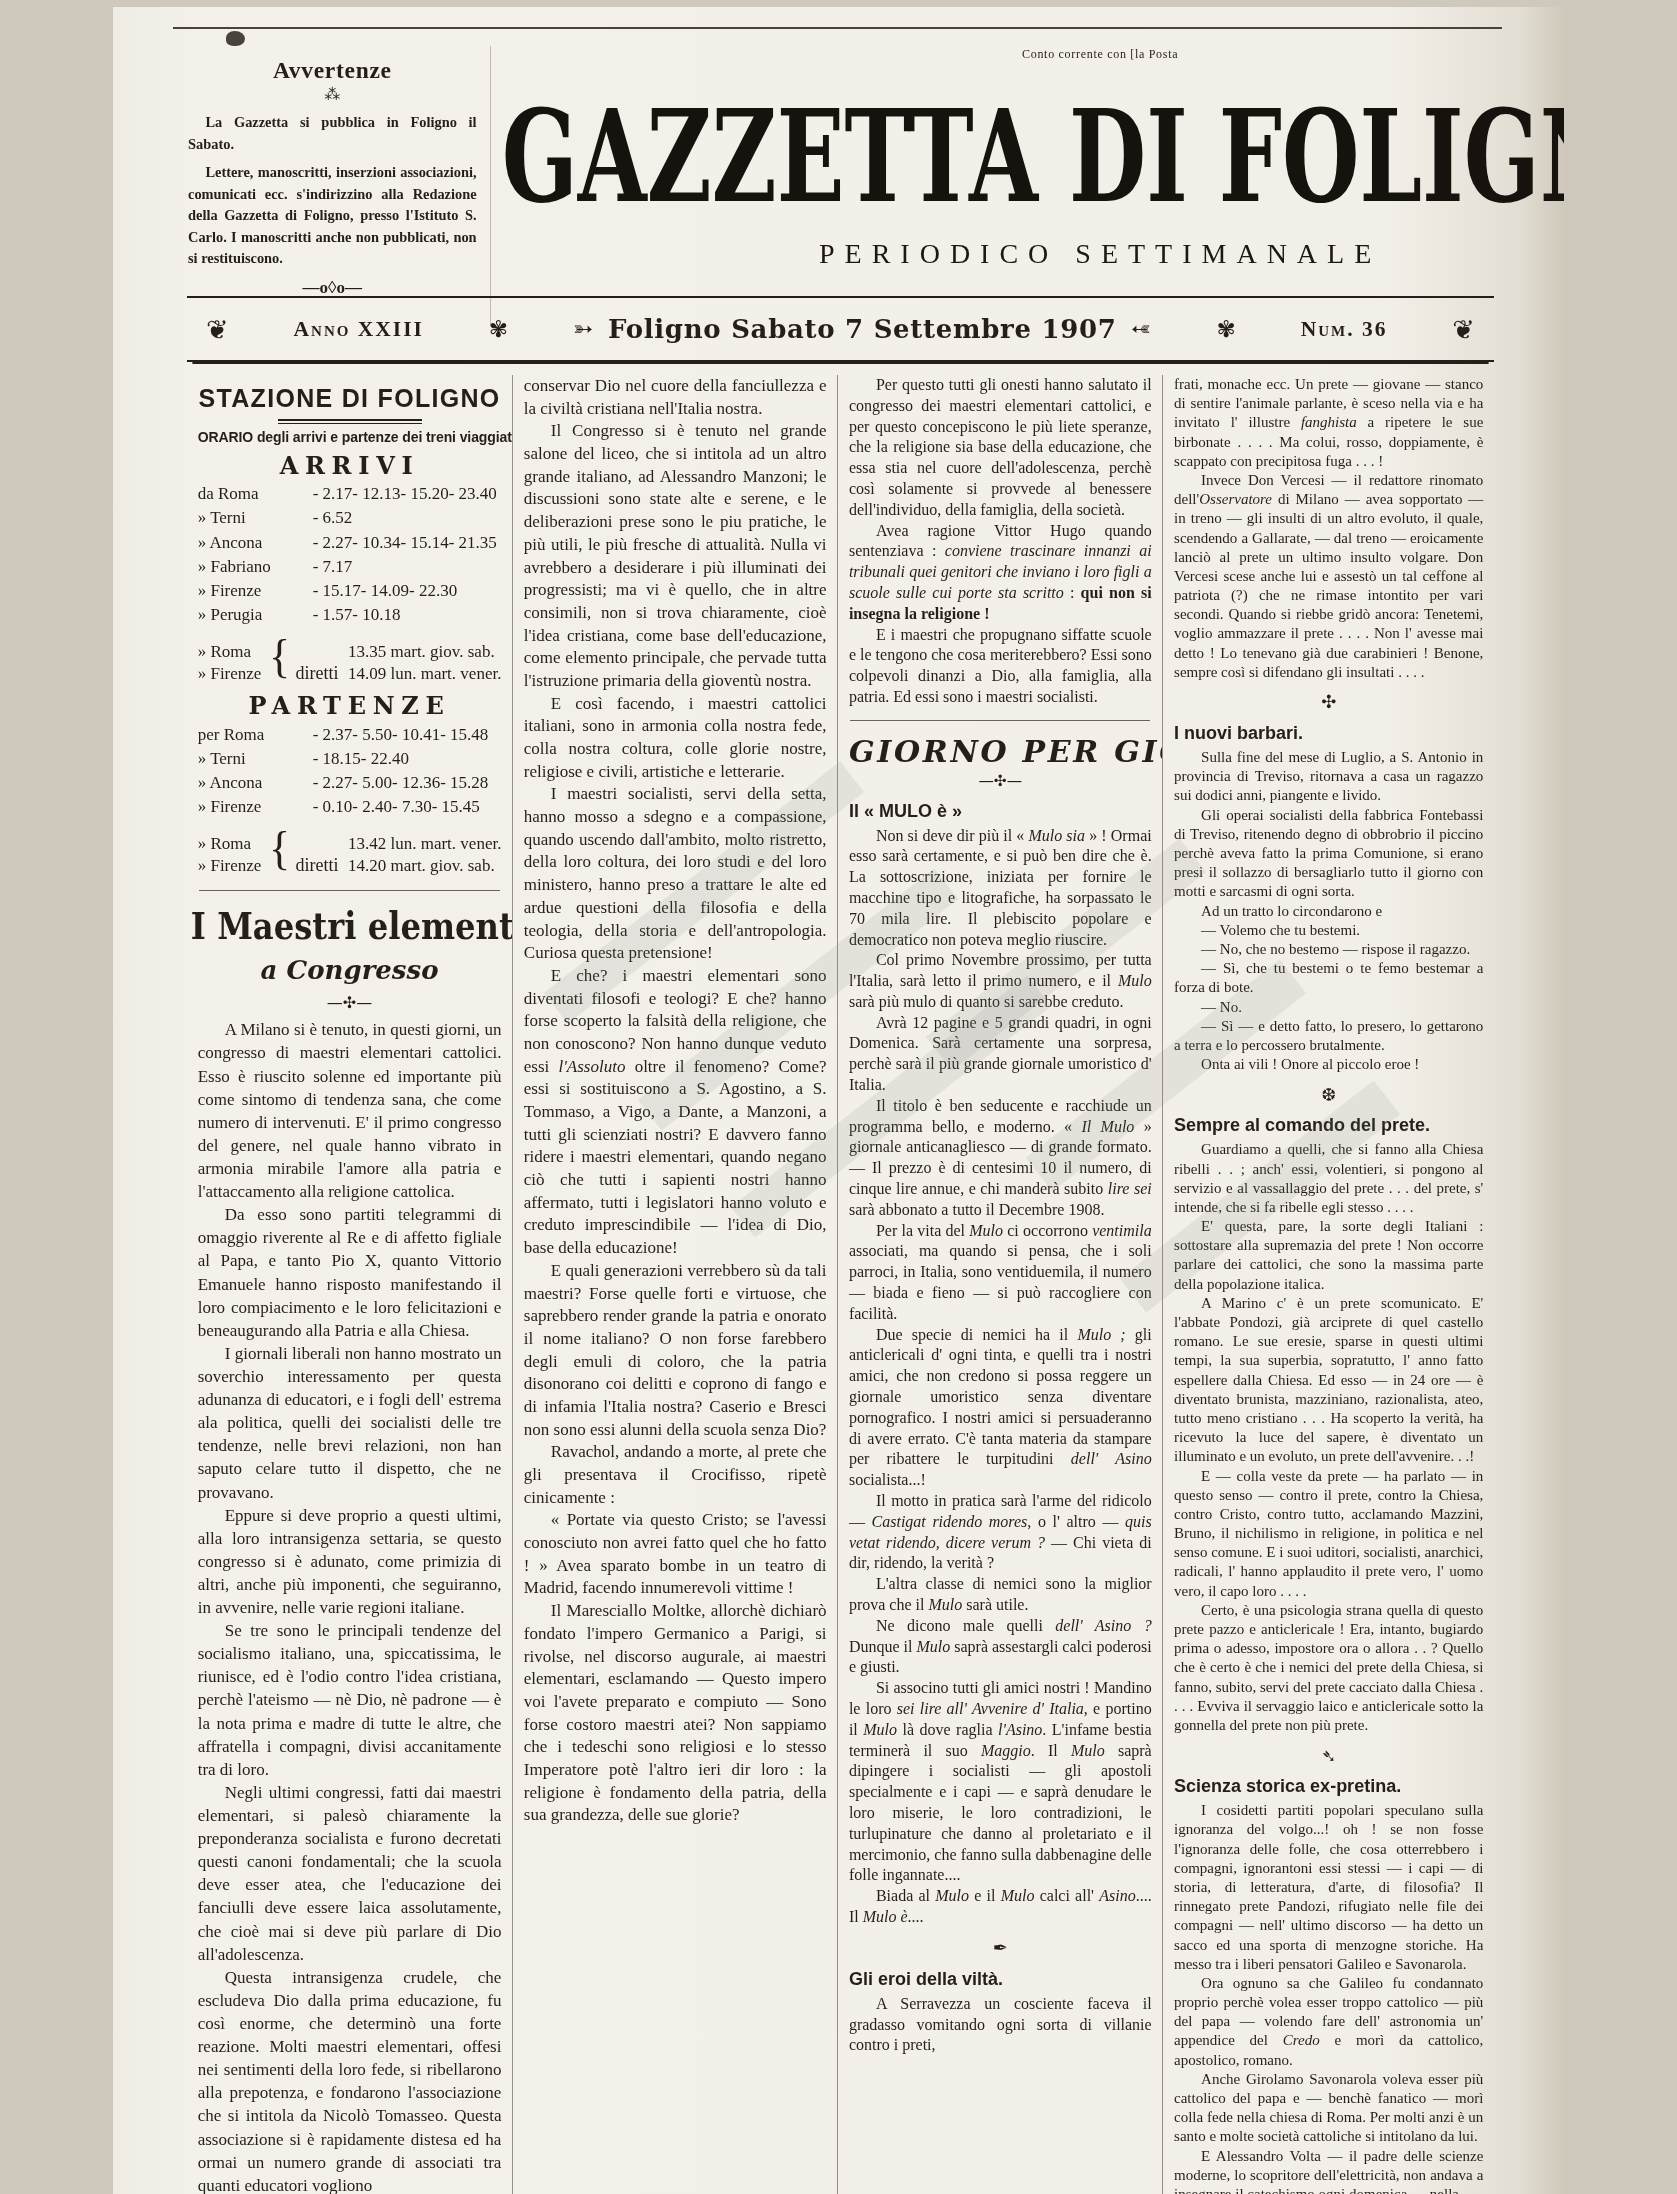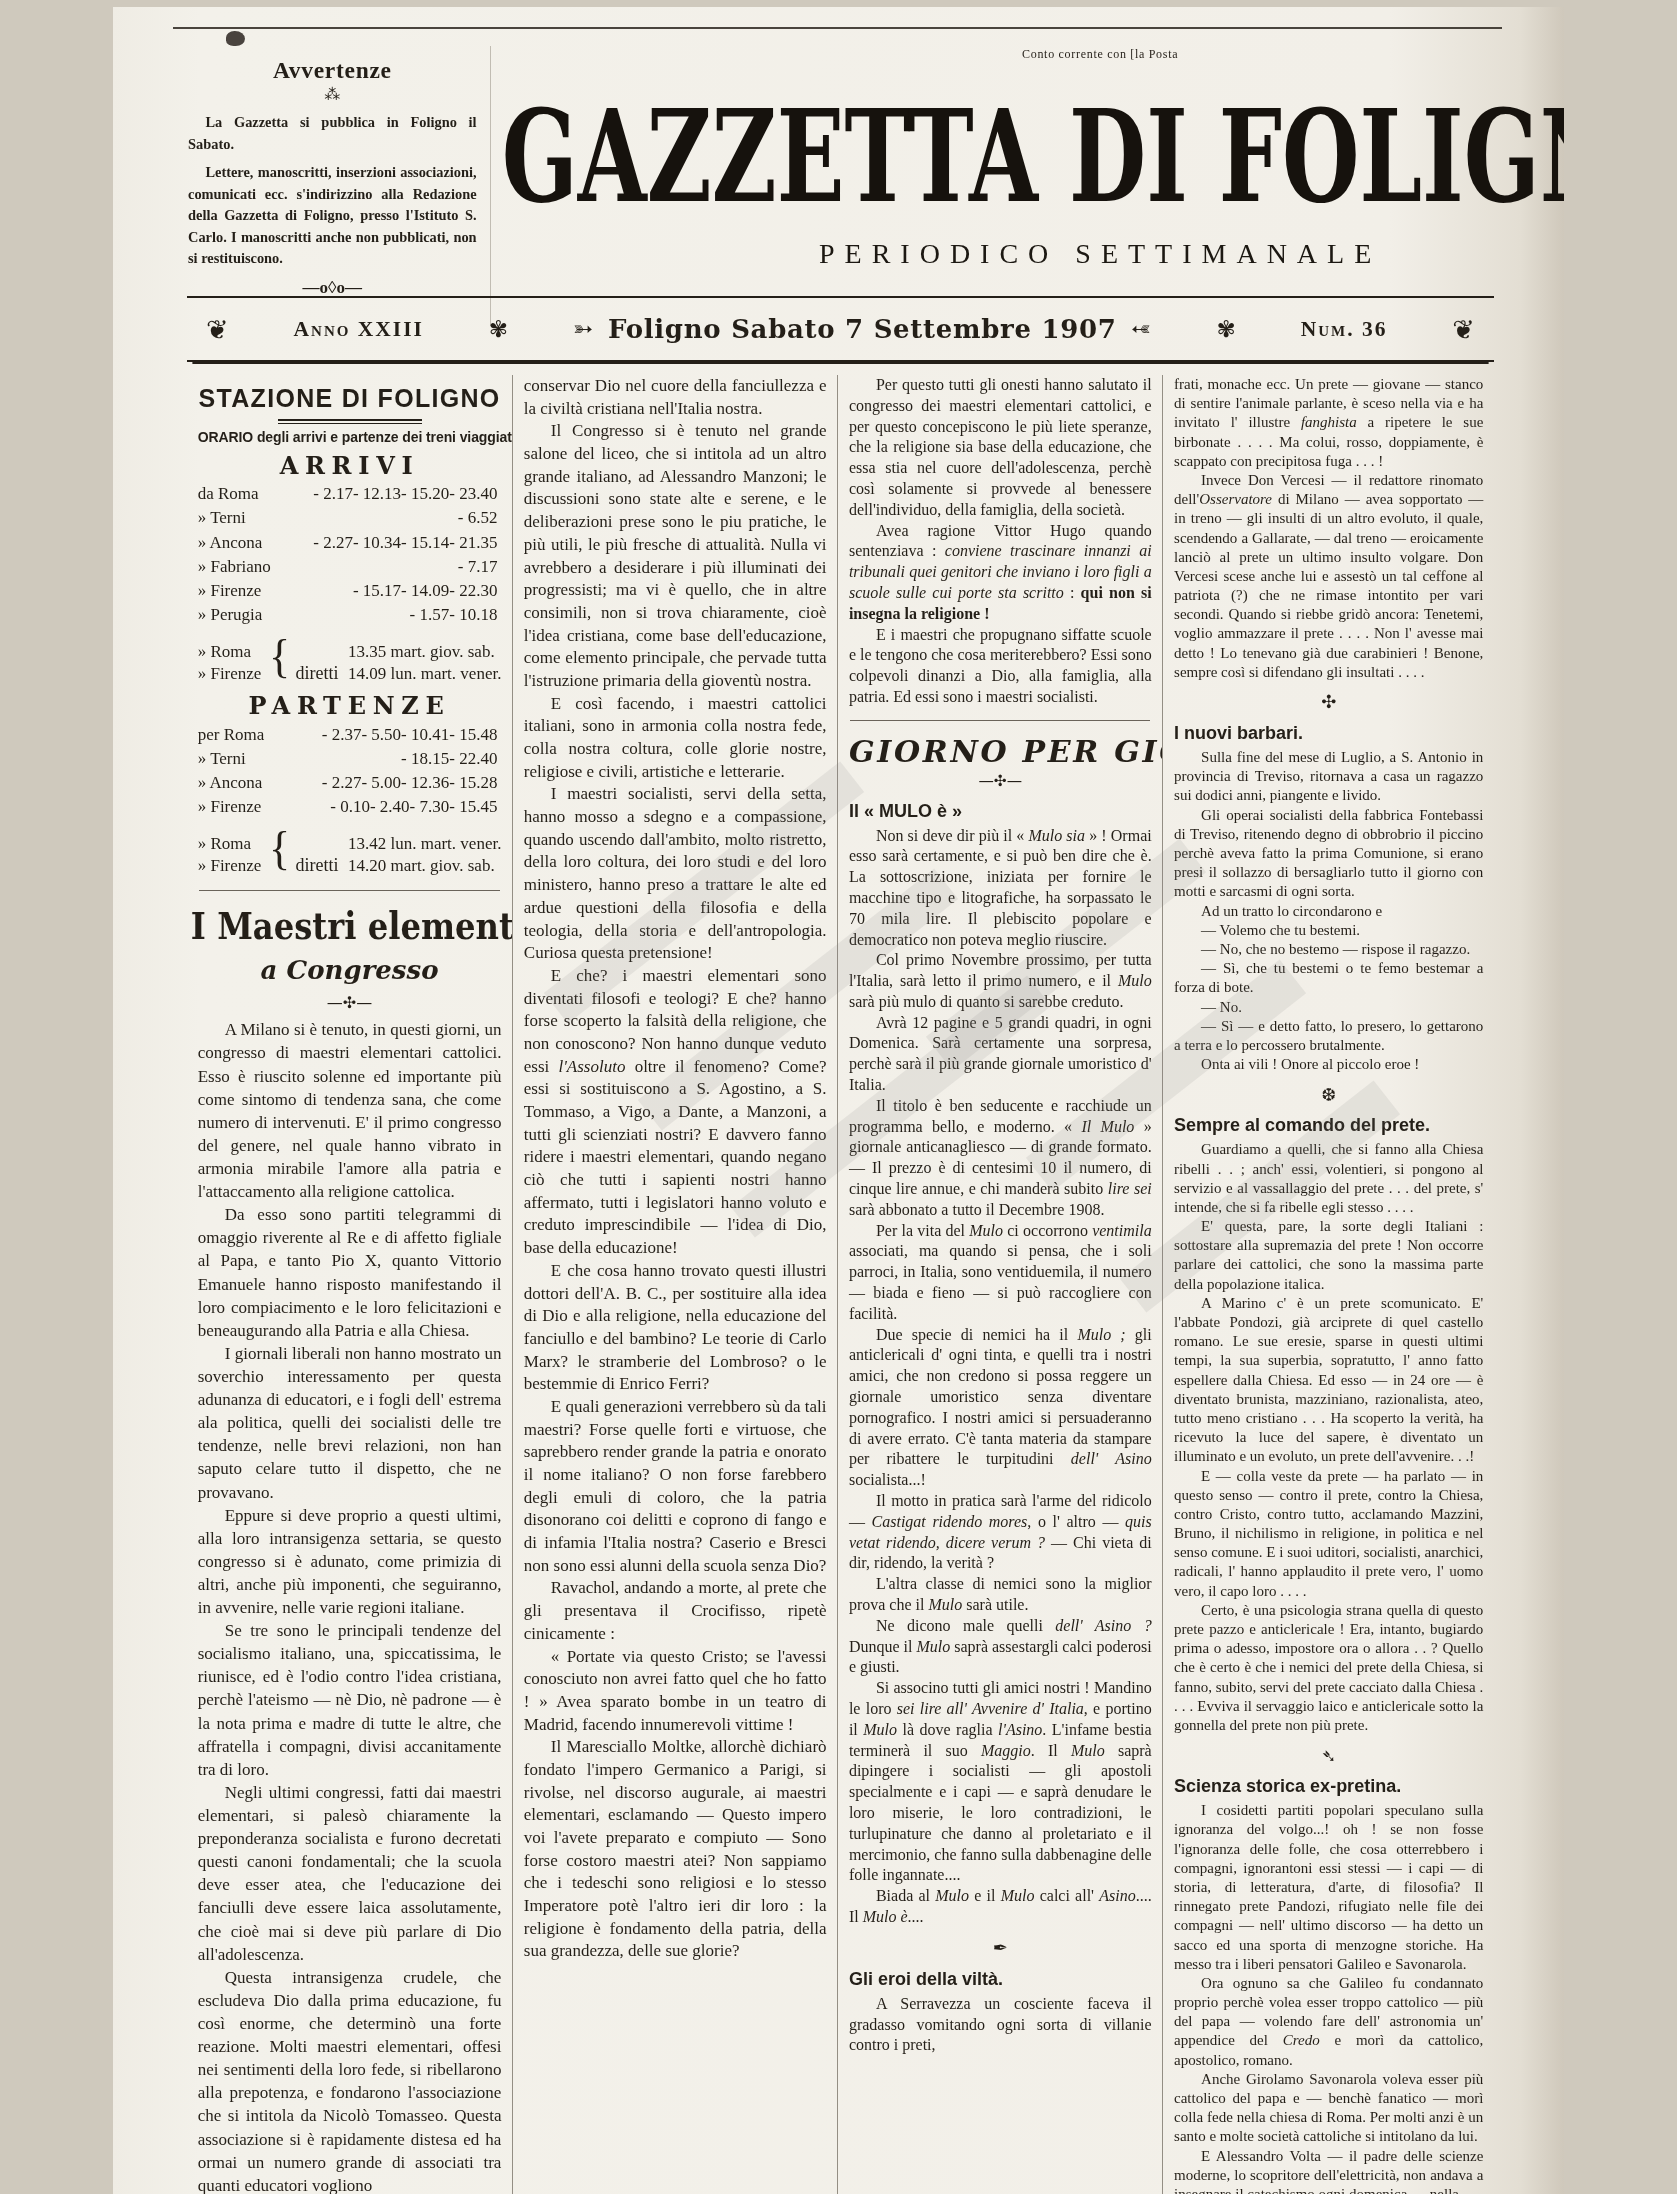--- a/index.html
+++ b/index.html
@@ -72,21 +72,21 @@
 
   
   .station{text-align:center;padding-top:9.4px;margin-bottom:4px;}
   .st-title{font-family:"Liberation Sans",sans-serif;font-weight:bold;font-size:25px;letter-spacing:1.3px;}
   .st-rule{width:144px;margin:5.4px auto 4px;height:2px;border-top:2px solid #241f18;border-bottom:0.7px solid #241f18;}
   .st-orario{font-family:"Liberation Sans",sans-serif;font-weight:bold;font-size:14px;letter-spacing:-0.1px;
              white-space:nowrap;margin:5.4px 0 2.7px;}
   .st-h{font-size:24px;font-weight:bold;letter-spacing:6.7px;margin:5.4px 0 2.7px;font-family:"DejaVu Serif",serif;}
   .st-row{display:flex;font-size:17px;line-height:1.42;text-align:left;}
   .st-row .lbl{width:115px;white-space:nowrap;}
-  .st-row .times{flex:1;display:flex;justify-content:flex-end;padding-right:4px;}
+  .st-row .times{flex:1;display:flex;justify-content:flex-start;padding-right:4px;}
   .st-group{display:flex;align-items:flex-end;text-align:left;font-size:17px;line-height:1.3;margin:1.3px 0;}
   .g-lbls{width:101px;}
   .g-brace{font-size:44px;font-weight:400;margin:0 2.7px 0 0;transform:scaleY(1.05);}
   .g-word{font-size:18px;margin:0 9.4px 0 2.7px;}
   .g-line{white-space:nowrap;}
 
   
   .wm{position:absolute;background:rgba(125,125,125,.12);pointer-events:none;transform:rotate(-38deg);}
   .wm.b1{left:403px;top:866px;width:376px;height:39px;}
   .wm.b2{left:497px;top:973px;width:376px;height:39px;}
@@ -268,21 +268,20 @@
         <p>Se tre sono le principali tendenze del socialismo italiano, una, spiccatissima, le riunisce, ed è l'odio contro l'idea cristiana, perchè l'ateismo — nè Dio, nè padrone — è la nota prima e madre di tutte le altre, che affratella i compagni, divisi accanitamente tra di loro.</p>
         <p>Negli ultimi congressi, fatti dai maestri elementari, si palesò chiaramente la preponderanza socialista e furono decretati questi canoni fondamentali; che la scuola deve esser atea, che l'educazione dei fanciulli deve essere laica assolutamente, che cioè mai si deve più parlare di Dio all'adolescenza.</p>
         <p>Questa intransigenza crudele, che escludeva Dio dalla prima educazione, fu così enorme, che determinò una forte reazione. Molti maestri elementari, offesi nei sentimenti della loro fede, si ribellarono alla prepotenza, e fondarono l'associazione che si intitola da Nicolò Tomasseo. Questa associazione si è rapidamente distesa ed ha ormai un numero grande di associati tra quanti educatori vogliono</p>
       </section>
       <section class="col col2">
         <p class="noind">conservar Dio nel cuore della fanciullezza e la civiltà cristiana nell'Italia nostra.</p>
         <p>Il Congresso si è tenuto nel grande salone del liceo, che si intitola ad un altro grande italiano, ad Alessandro Manzoni; le discussioni sono state alte e serene, e le deliberazioni prese sono le piu pratiche, le più utili, le più fresche di attualità. Nulla vi avrebbero a desiderare i più illuminati dei progressisti; ma vi è quello, che in altre consimili, non si trova chiaramente, cioè l'idea cristiana, come base dell'educazione, come elemento principale, che pervade tutta l'istruzione primaria della gioventù nostra.</p>
         <p>E così facendo, i maestri cattolici italiani, sono in armonia colla nostra fede, colla nostra coltura, colle glorie nostre, religiose e civili, artistiche e letterarie.</p>
         <p>I maestri socialisti, servi della setta, hanno mosso a sdegno e a compassione, quando uscendo dall'ambito, molto ristretto, della loro coltura, dei loro studi e del loro ministero, hanno preso a trattare le alte ed ardue questioni della filosofia e della teologia, della storia e dell'antropologia. Curiosa questa pretensione!</p>
         <p><span>E che? i maestri elementari sono diventati filosofi e teologi? E che? hanno forse scoperto la falsità della religione, che non conoscono? Non hanno dunque veduto essi </span><em>l'Assoluto</em><span> oltre il fenomeno? Come? essi si sostituiscono a S. Agostino, a S. Tommaso, a Vigo, a Dante, a Manzoni, a tutti gli scienziati nostri? E davvero fanno ridere i maestri elementari, quando negano ciò che tutti i sapienti nostri hanno affermato, tutti i legislatori hanno voluto e creduto imprescindibile — l'idea di Dio, base della educazione!</span></p>
-        <p>E che cosa hanno trovato questi illustri dottori dell'A. B. C., per sostituire alla idea di Dio e alla religione, nella educazione del fanciullo e del bambino? Le teorie di Carlo Marx? le stramberie del Lombroso? o le bestemmie di Enrico Ferri?</p>
         <p>E quali generazioni verrebbero sù da tali maestri? Forse quelle forti e virtuose, che saprebbero render grande la patria e onorato il nome italiano? O non forse farebbero degli emuli di coloro, che la patria disonorano coi delitti e coprono di fango e di infamia l'Italia nostra? Caserio e Bresci non sono essi alunni della scuola senza Dio?</p>
         <p>Ravachol, andando a morte, al prete che gli presentava il Crocifisso, ripetè cinicamente :</p>
         <p>« Portate via questo Cristo; se l'avessi conosciuto non avrei fatto quel che ho fatto ! »  Avea sparato bombe in un teatro di Madrid, facendo innumerevoli vittime !</p>
         <p>Il Maresciallo Moltke, allorchè dichiarò fondato l'impero Germanico a Parigi, si rivolse, nel discorso augurale, ai maestri elementari, esclamando — Questo impero voi l'avete preparato e compiuto — Sono forse costoro maestri atei? Non sappiamo che i tedeschi sono religiosi e lo stesso Imperatore potè l'altro ieri dir loro : la religione è fondamento della patria, della sua grandezza, delle sue glorie?</p>
       </section>
       <section class="col col3">
         <p>Per questo tutti gli onesti hanno salutato il congresso dei maestri elementari cattolici, e per questo concepiscono le più liete speranze, che la religione sia base della educazione, che essa stia nel cuore dell'adolescenza, perchè così solamente si provvede al benessere dell'individuo, della famiglia, della società.</p>
         <p><span>Avea ragione Vittor Hugo quando sentenziava : </span><em>conviene trascinare innanzi ai tribunali quei genitori che inviano i loro figli a scuole sulle cui porte sta scritto</em><span> : </span><b>qui non si insegna la religione !</b></p>
         <p>E i maestri che propugnano siffatte scuole e le tengono che cosa meriterebbero? Essi sono colpevoli dinanzi a Dio, alla famiglia, alla patria. Ed essi sono i maestri socialisti.</p>
         <div class="colrule"></div>

